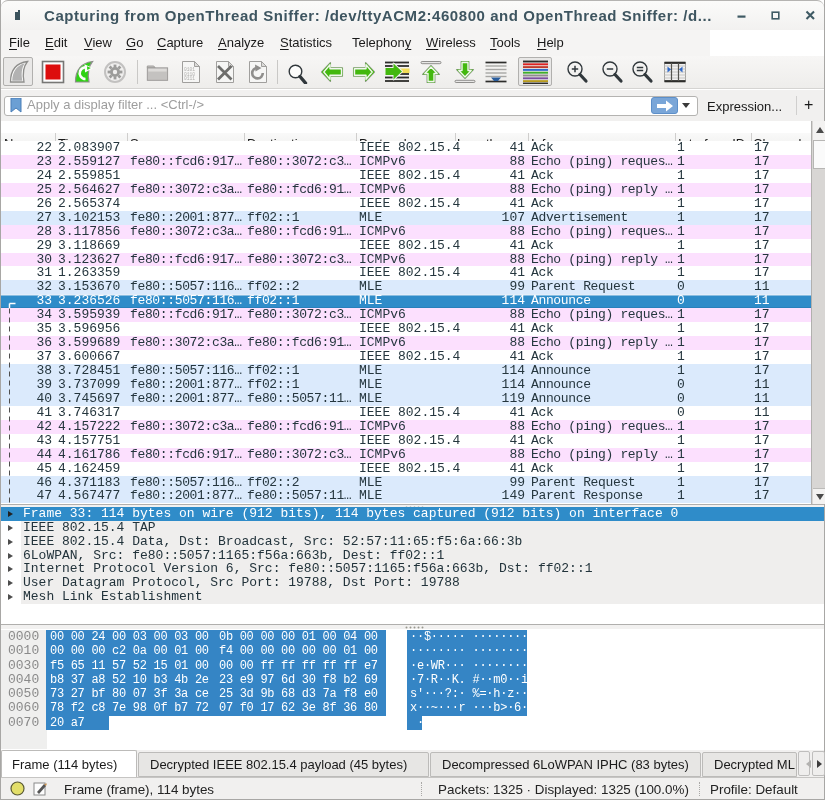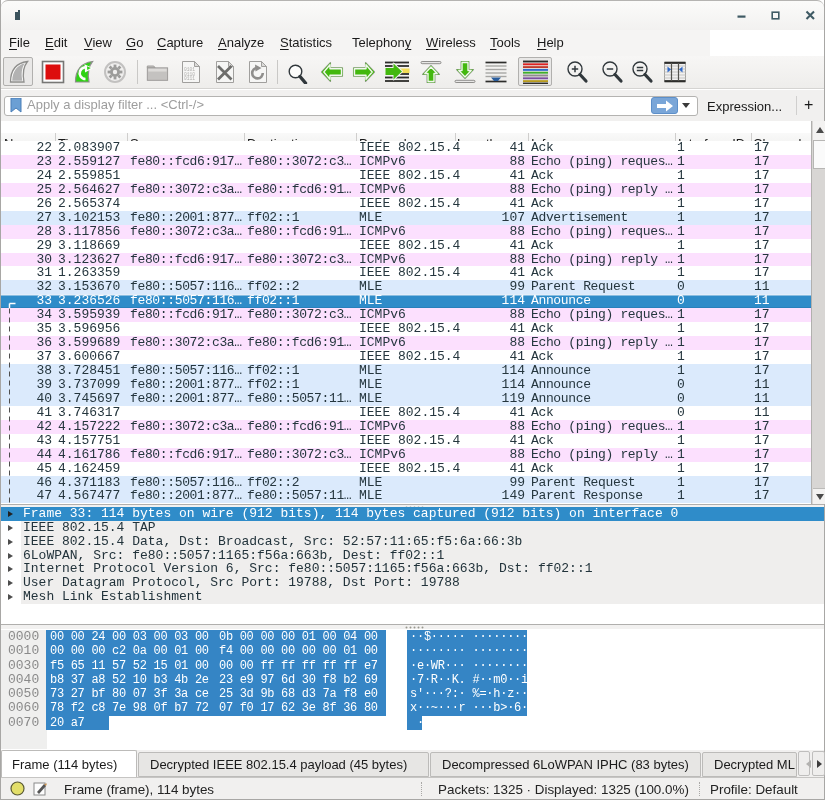--- a/index.html
+++ b/index.html
@@ -99,20 +99,21 @@
 .tscroll .arr { left:3px; }
 
 #statusbar { position:absolute; left:0; top:777px; width:823px; height:22px;
   background:#f1f0ef; border-top:1px solid #c6c5c3; font-size:13.4px; color:#232323; }
 </style>
 </head>
 <body>
 <div id="win">
   <div id="titlebar">
     <div id="winicon"></div>
+    <div id="title">Capturing from OpenThread Sniffer: /dev/ttyACM2:460800 and OpenThread Sniffer: /d...</div>
     <svg style="position:absolute;left:736px;top:8px" width="10" height="12">
         <rect x="0.5" y="6.5" width="8" height="2.2" fill="#3f5a64"></rect>
       </svg>
     <svg style="position:absolute;left:770px;top:8px" width="10" height="12">
         <rect x="1.2" y="3.2" width="6.6" height="6.6" fill="none" stroke="#3f5a64" stroke-width="1.6"></rect>
       </svg>
     <svg style="position:absolute;left:804px;top:8px" width="11" height="12">
         <path d="M1.5 2.5 L9 10 M9 2.5 L1.5 10" stroke="#3f5a64" stroke-width="2.1"></path>
       </svg>
   </div>

